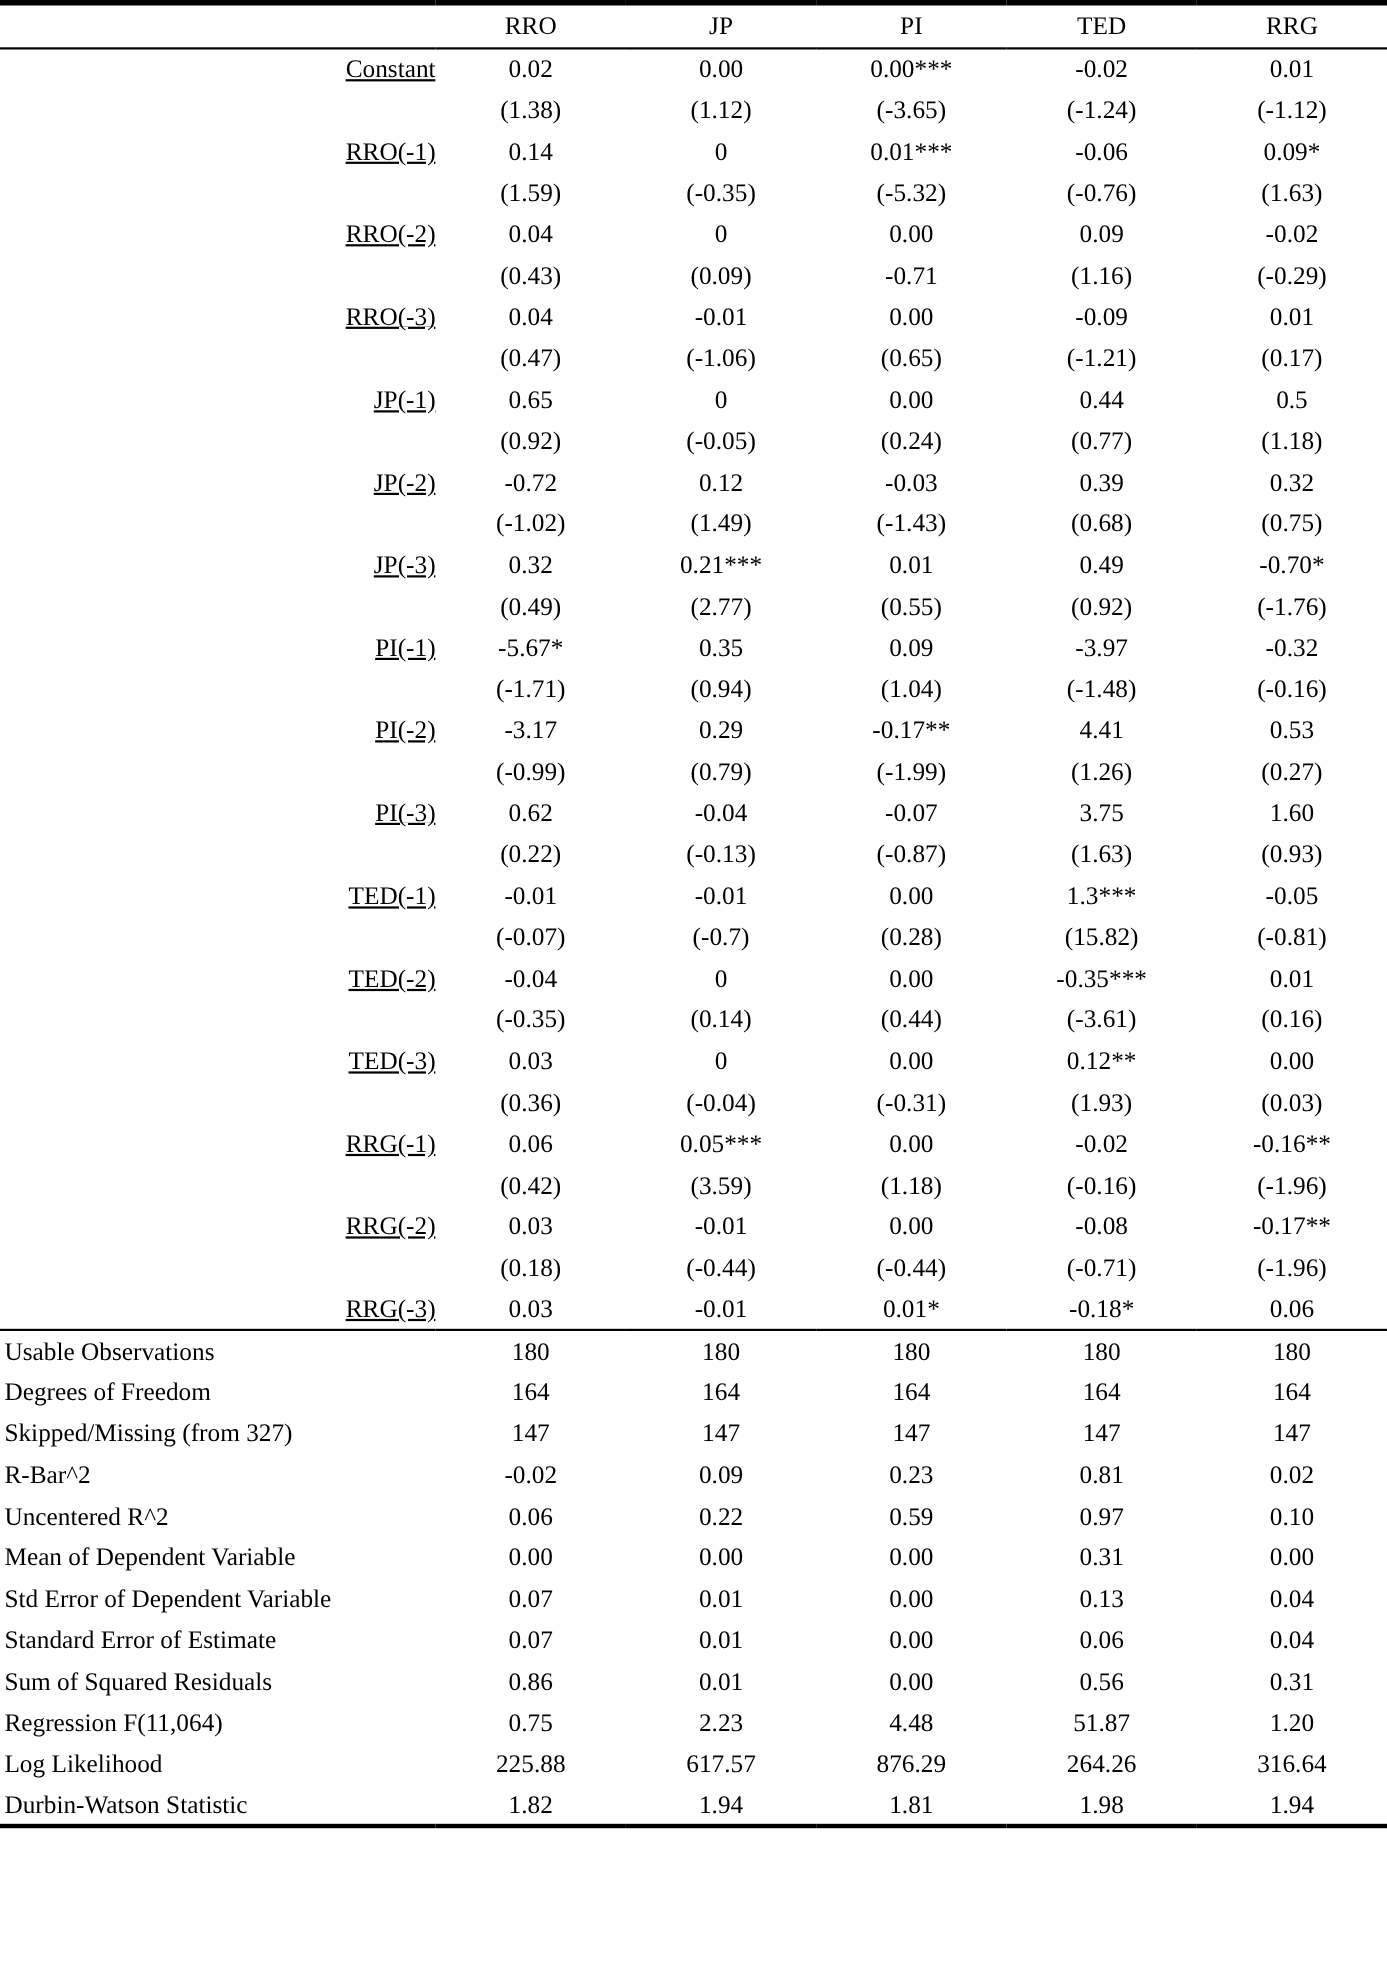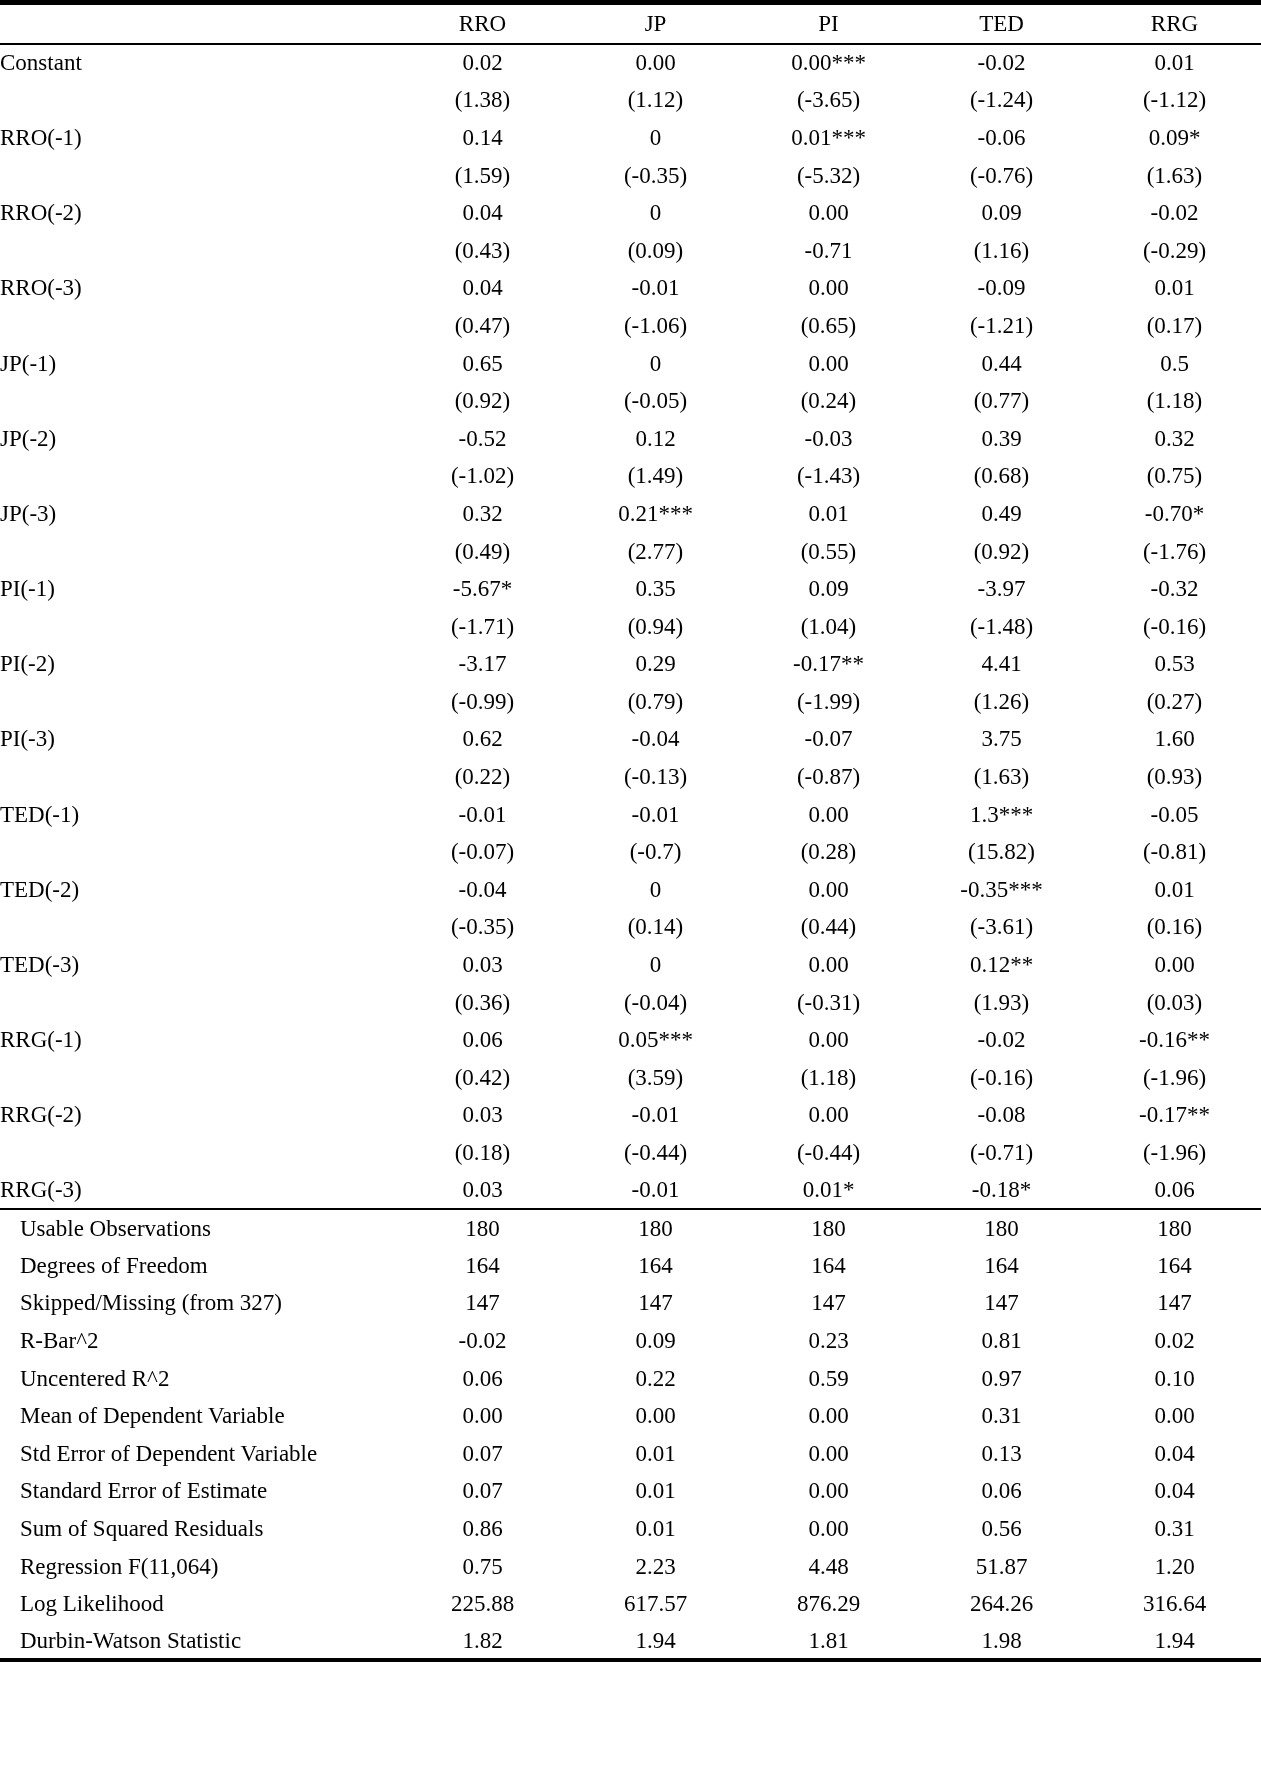--- a/index.html
+++ b/index.html
@@ -31,24 +31,24 @@
     font-weight: normal;
     text-align: center;
     vertical-align: middle;
     padding: 0;
     white-space: nowrap;
     overflow: hidden;
   }
   thead tr { height: 41px; padding-left: 44px; }
   thead tr th { border-bottom: 2px solid #000000; }
   tbody tr { height: 37.6px; }
-  td.var-label { text-align: left; }
+  td.var-label { text-align: right; text-decoration: underline; }
   tbody.summary td.sum-label {
     text-align: left;
-    padding-left: 20px;
+    padding-left: 4px;
   }
   tbody.summary tr:first-child td { border-top: 2px solid #000000; }
 </style>
 </head>
 <body>
 
 <div class="page">
   <table class="results">
     <colgroup>
       <col class="label-col">
@@ -144,21 +144,21 @@
         <tr>
           <td></td>
           <td>(0.92)</td>
           <td>(-0.05)</td>
           <td>(0.24)</td>
           <td>(0.77)</td>
           <td>(1.18)</td>
         </tr>
         <tr>
           <td class="var-label">JP(-2)</td>
-          <td>-0.52</td>
+          <td>-0.72</td>
           <td>0.12</td>
           <td>-0.03</td>
           <td>0.39</td>
           <td>0.32</td>
         </tr>
         <tr>
           <td></td>
           <td>(-1.02)</td>
           <td>(1.49)</td>
           <td>(-1.43)</td>

